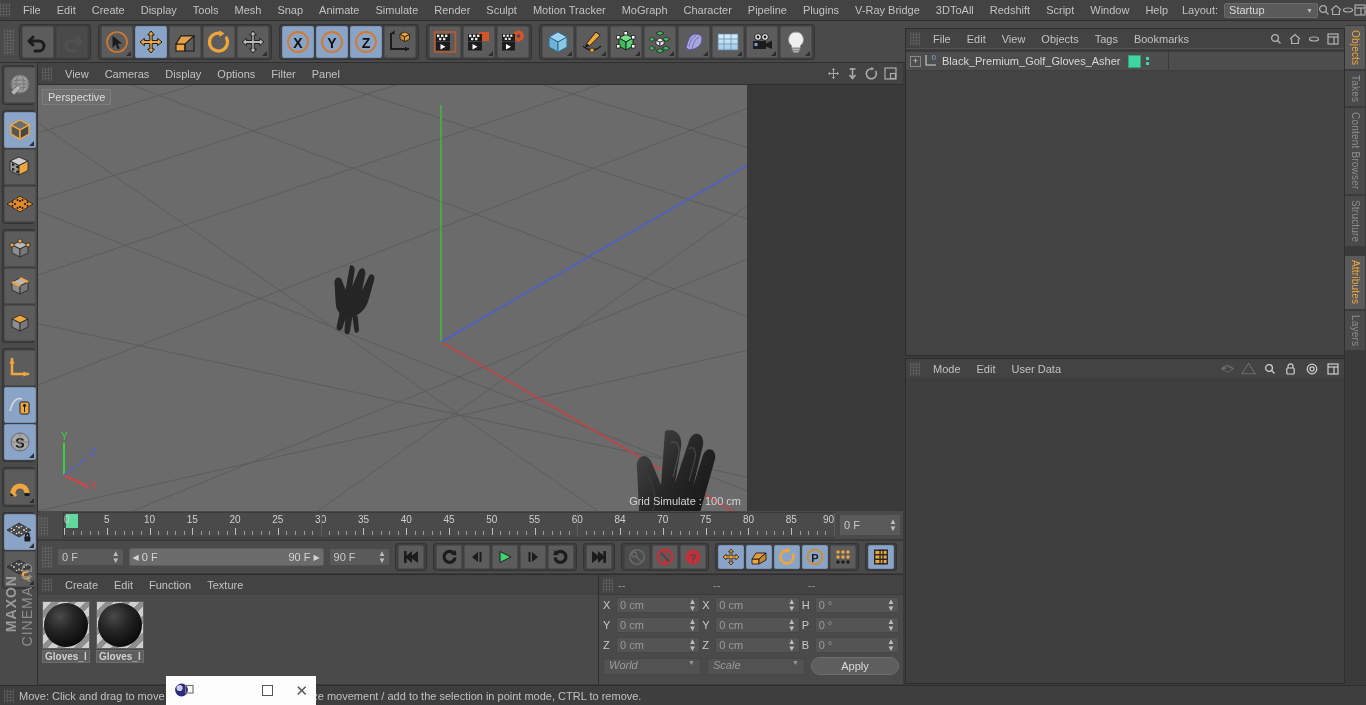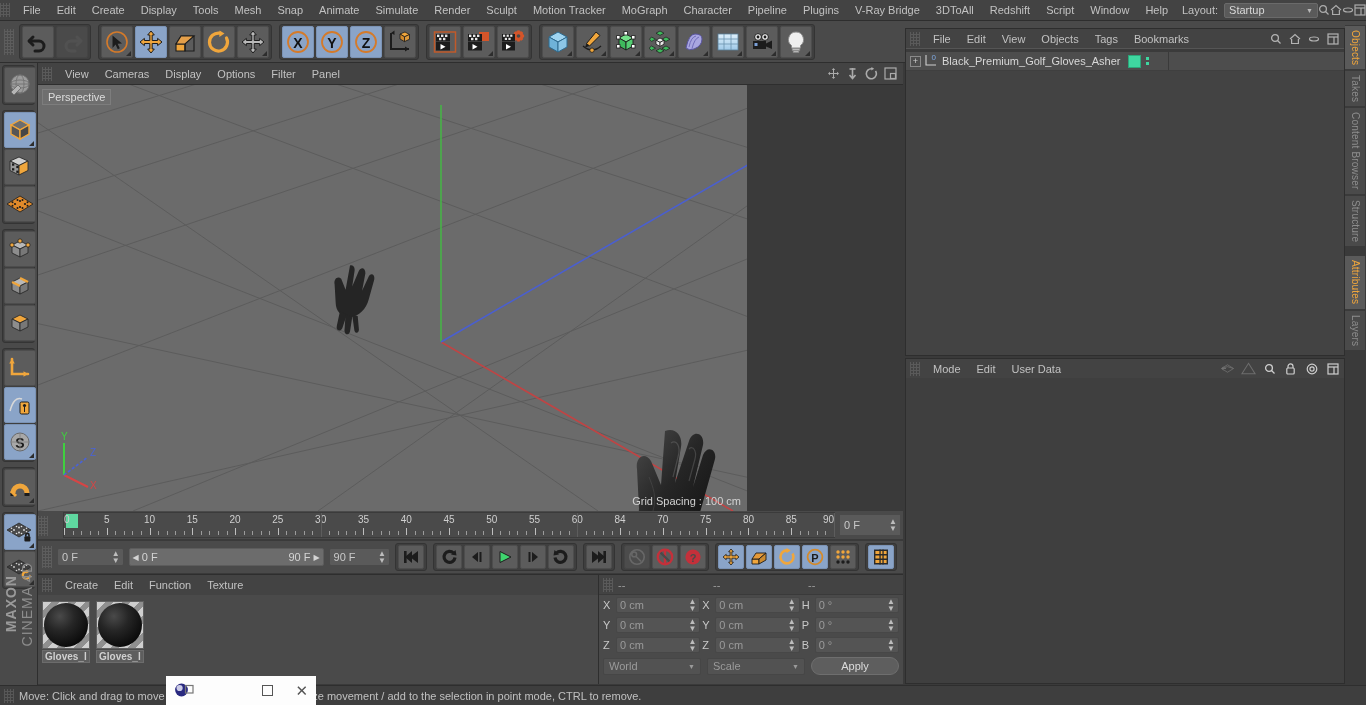--- a/index.html
+++ b/index.html
@@ -142,21 +142,21 @@
     background:#4a4a4a; border-left:1px solid #2e2e2e; border-top:1px solid #2e2e2e; }
   #coordhdr { height:20px; display:flex; align-items:center; padding-left:4px; background:#434343;
     border-bottom:1px solid #3a3a3a; }
   #coordhdr .cdash { width:100px; color:#9e9e9e; text-align:left; }
   .crow { display:flex; align-items:center; height:20px; padding:0 4px; gap:2px; }
   .clab { width:11px; font-size:11px; color:#c8c8c8; }
   .cfield { flex:1; height:16px; background:#545454; border:1px solid #474747; border-radius:2px;
     display:flex; align-items:center; padding:0 3px; font-size:11px; color:#9b9b9b; position:relative; }
   .crow2 { display:flex; align-items:center; height:22px; padding:2px 4px; gap:6px; }
   .cdrop { flex:1; height:17px; background:#525252; border:1px solid #464646; border-radius:2px;
-    display:flex; align-items:center; padding:0 5px; font-size:11px; color:#9a9a9a; position:relative; }
+    display:flex; padding:0 5px; font-size:11px; color:#9a9a9a; position:relative;font-style:italic; }
   .cdrop .caret { position:absolute; right:5px; font-size:7px; color:#9a9a9a; }
   #apply-btn { flex:1; height:18px; background:#5e5e5e; border:1px solid #6e6e6e; border-radius:9px;
     display:flex; align-items:center; justify-content:center; font-size:11px; color:#dcdcdc; }
 
   
   #objman { position:absolute; left:905px; top:28px; width:440px; height:328px; background:#434343;
     border:1px solid #2e2e2e; }
   #objmenu { height:19px; display:flex; align-items:center; padding-left:4px; background:#434343; }
   #objmenu .oicons { margin-left:auto; display:flex; gap:5px; padding-right:4px; }
   #objmenu .oicons div { width:14px; height:14px; display:flex; align-items:center; justify-content:center; opacity:.8; }
@@ -774,21 +774,21 @@
           <path d="M24 100 L14 124 C10 133 19 138 23 130 L34 108 Z" fill="url(#glv2)"></path>
           <path d="M36 108 L33 126 C32 134 42 135 43 127 L46 110 Z" fill="url(#glv2)"></path>
           <path d="M50 104 L54 118 C56 126 64 122 61 114 L57 102 Z" fill="url(#glv2)"></path>
           <path d="M48 18 C54 14 58 22 55 32 L50 52" fill="none" stroke="#6a6a6a" stroke-width="1.2" opacity=".5"></path>
           <path d="M66 24 C70 20 74 26 72 34 L66 56" fill="none" stroke="#6a6a6a" stroke-width="1.2" opacity=".45"></path>
           <path d="M26 52 C30 62 34 72 30 86" fill="none" stroke="#5a5a5a" stroke-width="1" opacity=".4"></path>
         </g>
       </svg>
 
       <div id="persp-label">Perspective</div>
-      <div id="grid-label">Grid Spacing : 100 cm</div>
+      <div id="grid-label">Grid Simulate : 100 cm</div>
 
       <svg id="axisgiz" viewBox="0 0 70 60">
         <line x1="14" y1="46" x2="14" y2="14" stroke="#3fd03f" stroke-width="2"></line>
         <text x="11" y="11" font-size="10" fill="#3fd03f" font-family="Liberation Sans, sans-serif">Y</text>
         <line x1="14" y1="46" x2="38" y2="58" stroke="#d64545" stroke-width="2"></line>
         <text x="40" y="60" font-size="10" fill="#d64545" font-family="Liberation Sans, sans-serif">X</text>
         <line x1="14" y1="46" x2="38" y2="28" stroke="#4a63d6" stroke-width="1.6" stroke-dasharray="3,2"></line>
         <text x="40" y="27" font-size="10" fill="#4a63d6" font-family="Liberation Sans, sans-serif">Z</text>
       </svg>
     </div>

